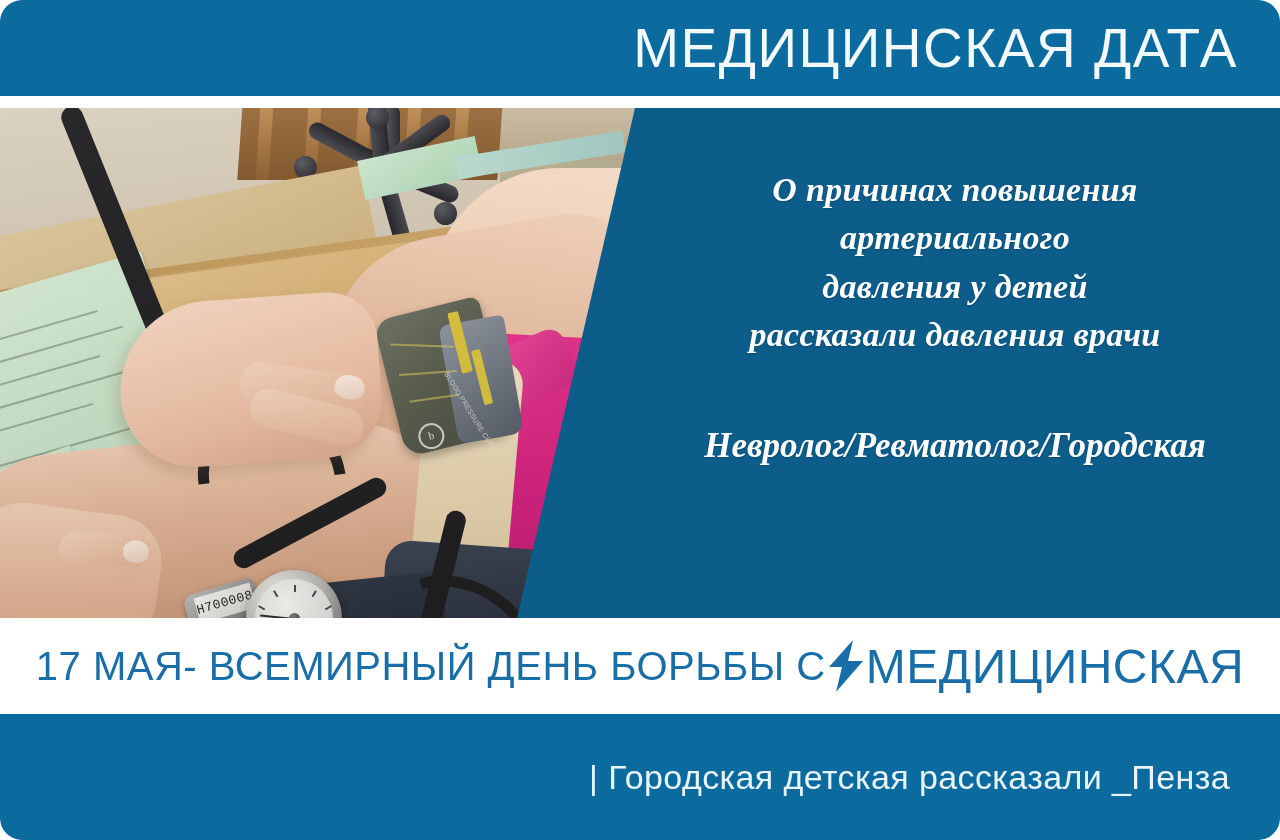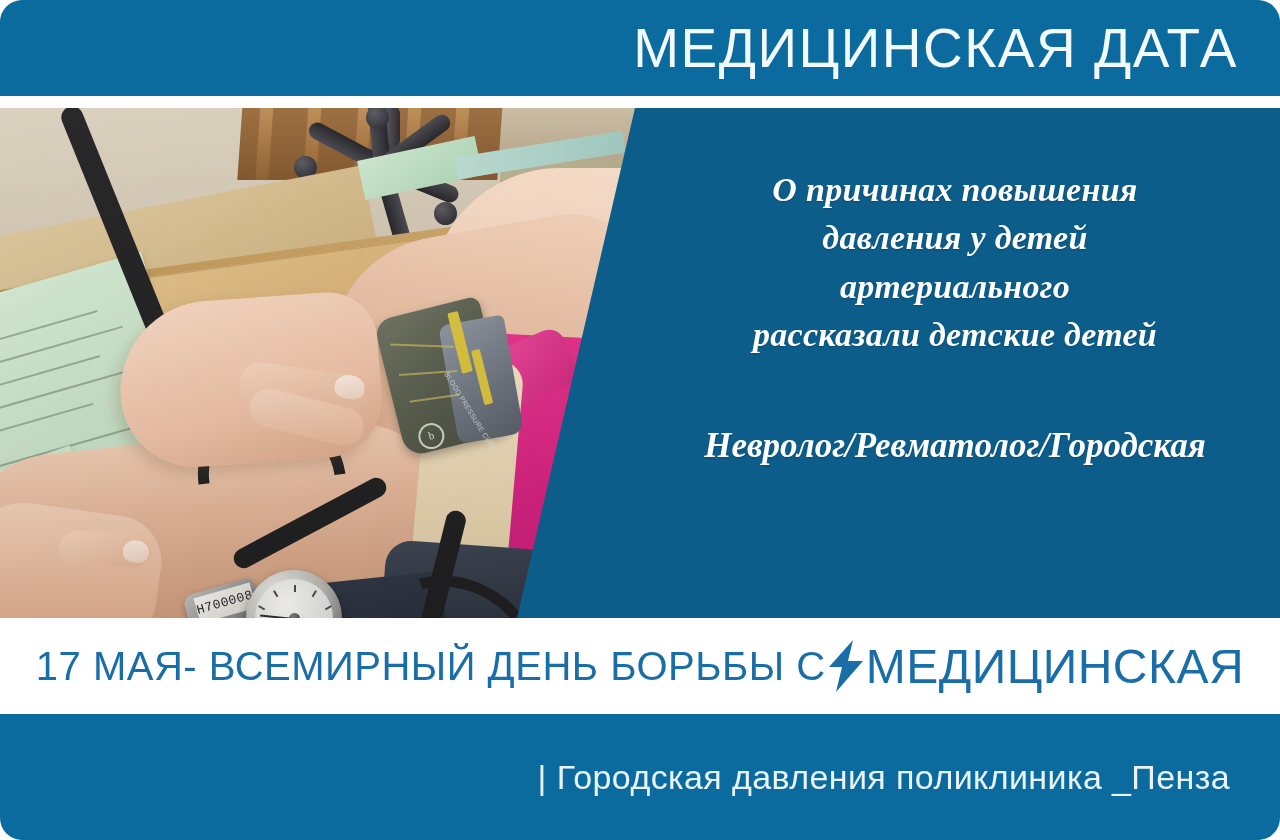--- a/index.html
+++ b/index.html
@@ -643,37 +643,37 @@
       </div>
 
       <div class="photo-tone"></div>
     </div>
 
     <div class="blue-panel"></div>
 
     <div class="panel-text">
       <div class="panel-headline">
         <span class="hl">О причинах повышения</span>
+        <span class="hl">артериального</span>
         <span class="hl">давления у детей</span>
-        <span class="hl">артериального</span>
-        <span class="hl">рассказали детские детей</span>
+        <span class="hl">рассказали давления врачи</span>
       </div>
       <div class="panel-specialists">Невролог/Ревматолог/Городская</div>
     </div>
   </div>
 
   <div class="slogan-band">
     <div class="slogan-inner">
       <span class="slogan-pre">17 МАЯ- ВСЕМИРНЫЙ ДЕНЬ БОРЬБЫ С</span>
       <span class="bolt-icon">
         <svg viewBox="0 0 40 52" width="40" height="52" aria-hidden="true">
           <polygon points="27,0 3,27 16,27 10,52 37,21 22,21" fill="#1a6ea8"></polygon>
         </svg>
       </span>
       <span class="slogan-main">МЕДИЦИНСКАЯ</span>
     </div>
   </div>
 
   <div class="footer-bar">
-    <div class="footer-text">| Городская давления поликлиника _Пенза</div>
+    <div class="footer-text">| Городская детская рассказали _Пенза</div>
   </div>
 
 </div>
 
 </body></html>

